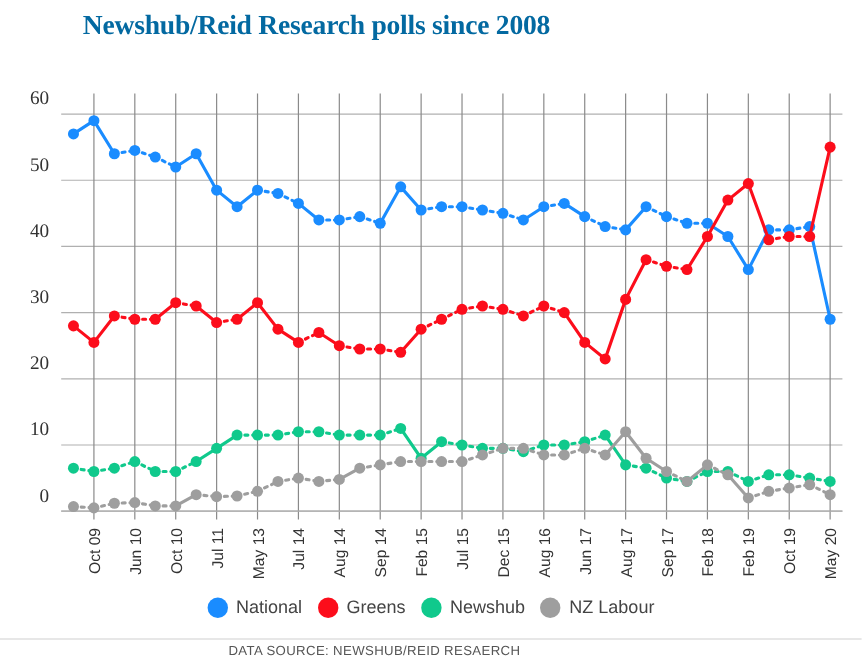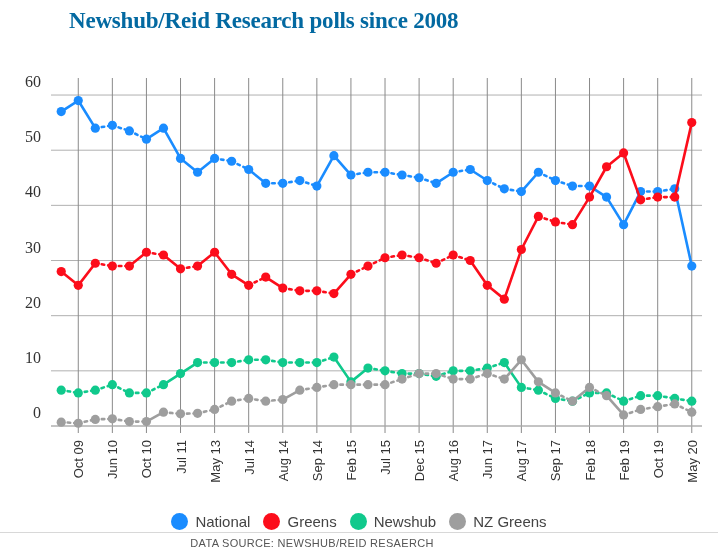--- a/index.html
+++ b/index.html
@@ -45,21 +45,21 @@
     font-size: 13px;
     fill: #333333;
   }
   #legend {
     position: absolute;
     left: 0;
     top: 498px;
     width: 718px;
     height: 32px;
     display: flex;
-    align-items: flex-end;
+    align-items: flex-start;
     justify-content: center;
     gap: 13px;
   }
   .legend-item {
     display: flex;
     align-items: center;
     gap: 7px;
   }
   .legend-dot {
     width: 17px;
@@ -472,18 +472,18 @@
   <div class="legend-item">
     <span class="legend-dot" style="background: rgb(252, 13, 27);"></span>
     <span class="legend-label">Greens</span>
   </div>
   <div class="legend-item">
     <span class="legend-dot" style="background: rgb(16, 201, 140);"></span>
     <span class="legend-label">Newshub</span>
   </div>
   <div class="legend-item">
     <span class="legend-dot" style="background: rgb(158, 158, 158);"></span>
-    <span class="legend-label">NZ Greens</span>
+    <span class="legend-label">NZ Labour</span>
   </div>
 </div>
 
 <div id="footer-rule"></div>
 <div id="source-note">DATA SOURCE: NEWSHUB/REID RESAERCH</div>
 
 </body></html>

